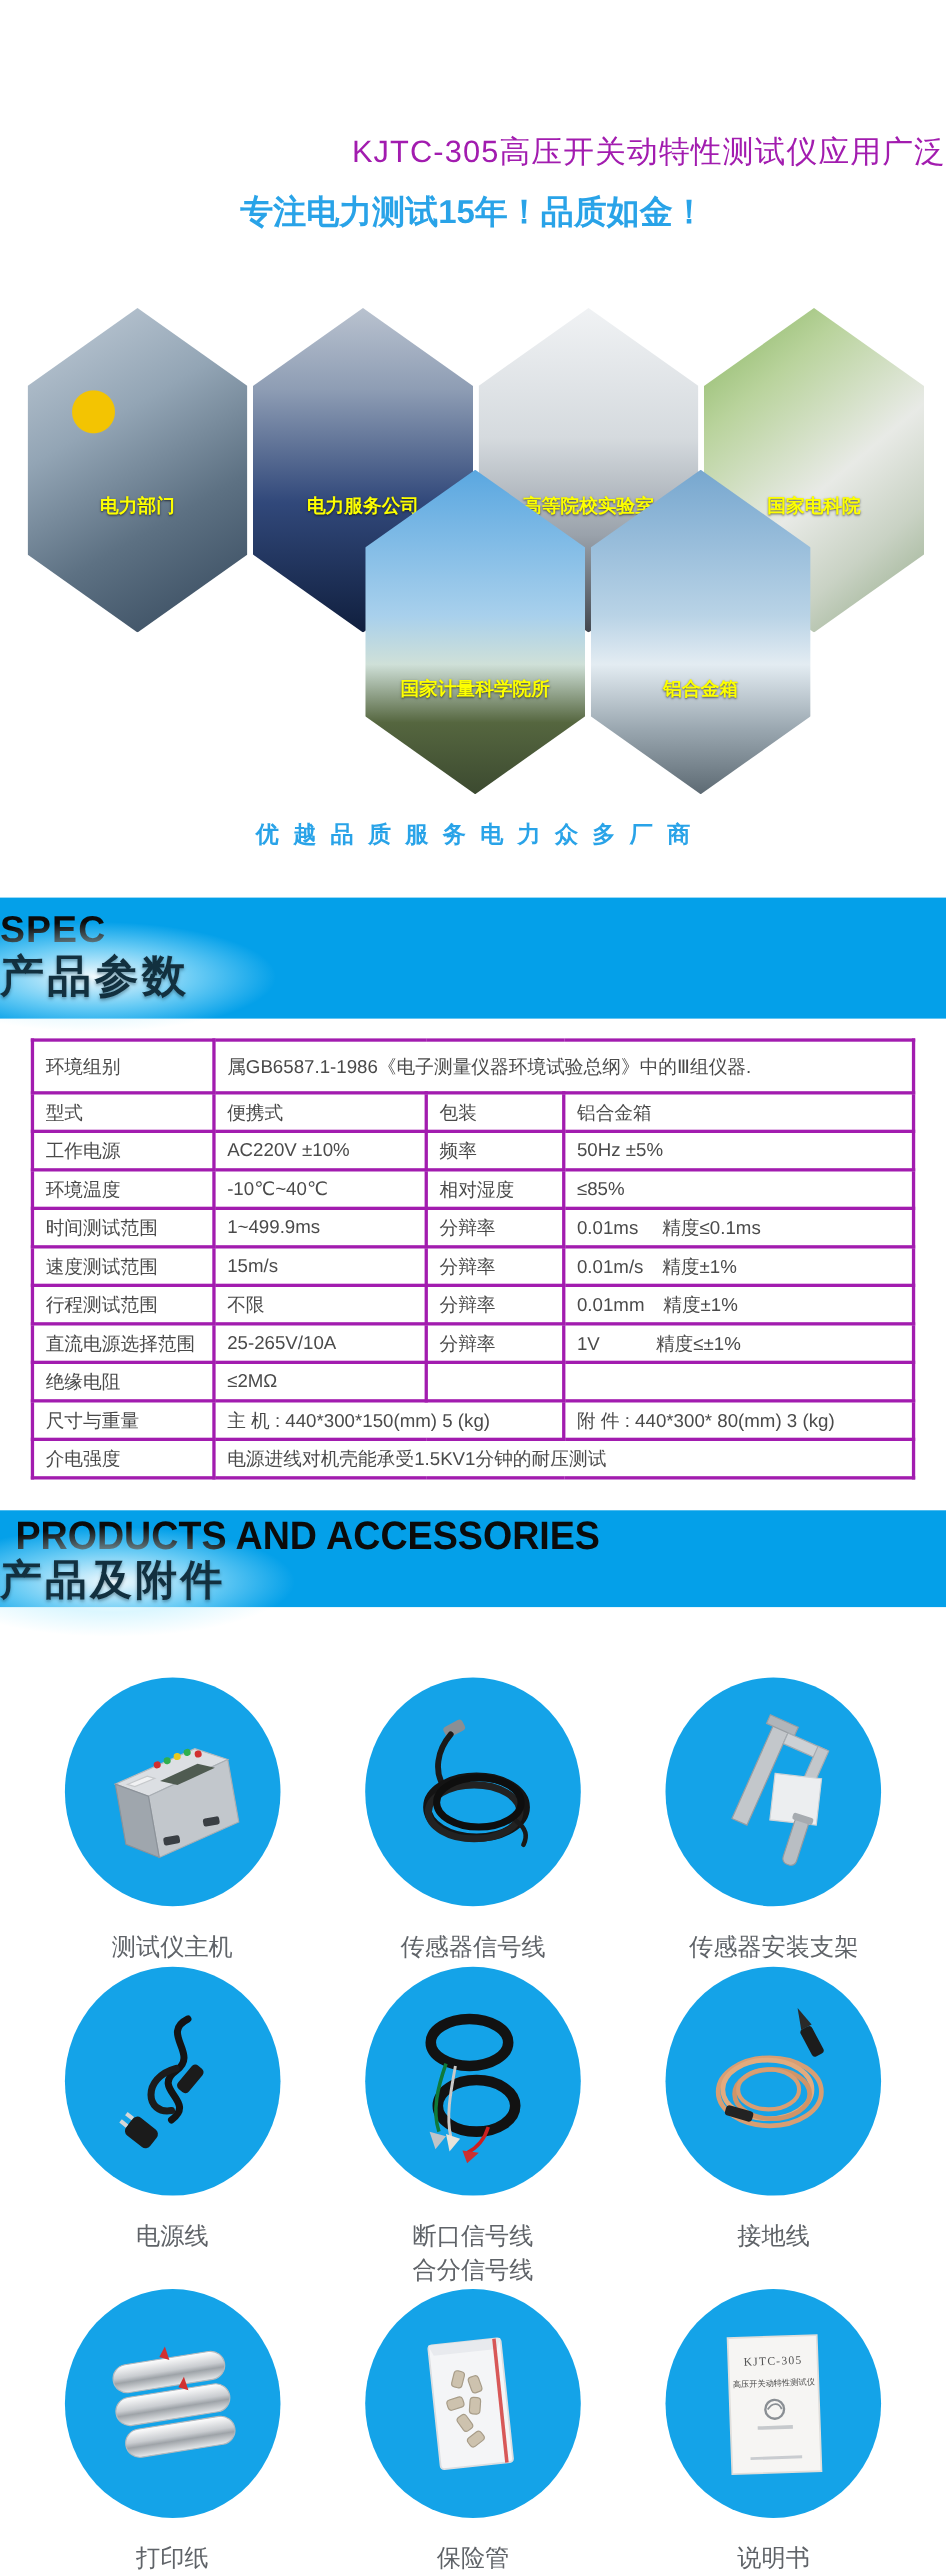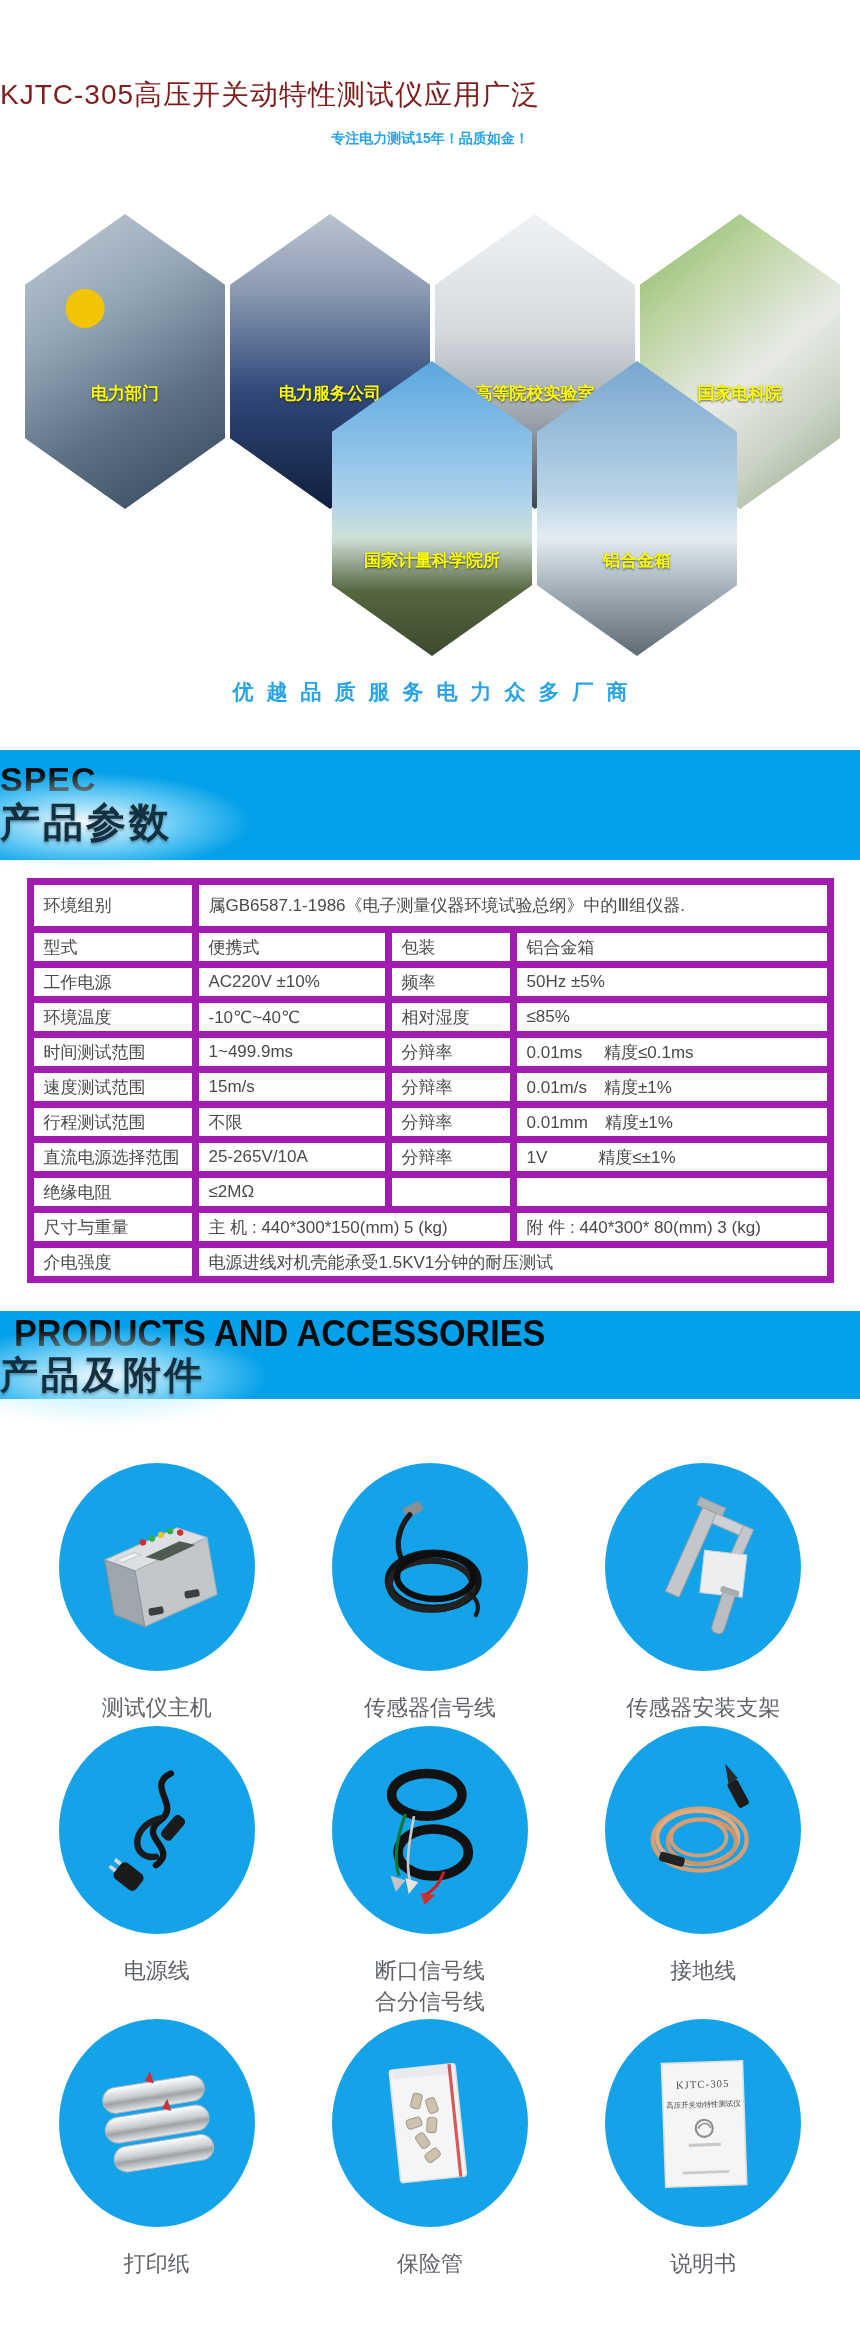--- a/index.html
+++ b/index.html
@@ -1,21 +1,21 @@
 <!DOCTYPE html>
 <html><head>
 <meta charset="utf-8">
 <style>
   * { margin:0; padding:0; box-sizing:border-box; }
   html,body { background:#ffffff; }
   body { font-family:"Liberation Sans","DejaVu Sans",sans-serif; }
   .page { width:860px; height:2339px; margin:0 auto; background:#fff; overflow:hidden; position:relative; }
 
-  .main-title { padding-top:76px; font-size:28px; color:#7f1d1d; text-align:left; letter-spacing:1px; }
-  .sub-title { margin-top:16px; font-size:14px; font-weight:bold; color:#29a3e8; text-align:center; }
+  .main-title { padding-top:119px; font-size:28px; color:#a21caf; text-align:right; letter-spacing:1px; }
+  .sub-title { margin-top:16px; font-size:30px; font-weight:bold; color:#29a3e8; text-align:center; }
 
   
   .hex-gallery { position:relative; margin-top:66px; height:442px; }
   .hex { position:absolute; width:200px; height:295px;
          clip-path:polygon(50% 0,100% 24%,100% 76%,50% 100%,0 76%,0 24%); }
   .hex-label { position:absolute; left:0; width:100%; text-align:center;
                color:#fdff00; font-size:17px; font-weight:bold;
                text-shadow:0 1px 2px rgba(0,0,0,.65); }
   .r1 .hex-label { top:168px; }
   .r2 .hex-label { top:188px; }
@@ -41,21 +41,21 @@
   .banner .cn .glow-bg { position:absolute; left:50%; top:50%; width:330px; height:100px;
                 transform:translate(-50%,-50%); border-radius:50%;
                 background:radial-gradient(ellipse closest-side, rgba(255,255,255,.95), rgba(190,240,255,.55) 55%, rgba(255,255,255,0) 100%); }
   .banner .cn .txt { position:relative; text-shadow:0 2px 3px rgba(0,40,60,.4); }
   .banner.products { margin-top:28px; height:88px; padding-top:2px; }
   .banner.products .en { font-size:36px; display:inline-block; transform:scaleX(.95); letter-spacing:0; }
   .banner.products .cn { font-size:38px; }
 
   
   .spec-table { width:800px; margin:18px auto 0; border-collapse:collapse; table-layout:fixed; }
-  .spec-table td { border:7px solid #a21caf; font-size:17px; color:#4a4a4a;
+  .spec-table td { border:3px solid #a21caf; font-size:17px; color:#4a4a4a;
                    height:35px; padding:2px 10px; overflow:hidden; white-space:nowrap; }
   .spec-table tr:first-child td { height:48px; }
 
   
   .products-grid { width:780px; margin:64px auto 0; display:grid;
                    grid-template-columns:repeat(3,1fr); row-gap:2px; column-gap:40px;
                    align-items:start; }
   .product { text-align:center; }
   .circle { width:196px; height:208px; border-radius:50%; background:#14a3e8;
             margin:0 auto; display:flex; align-items:center; justify-content:center; overflow:hidden; }

